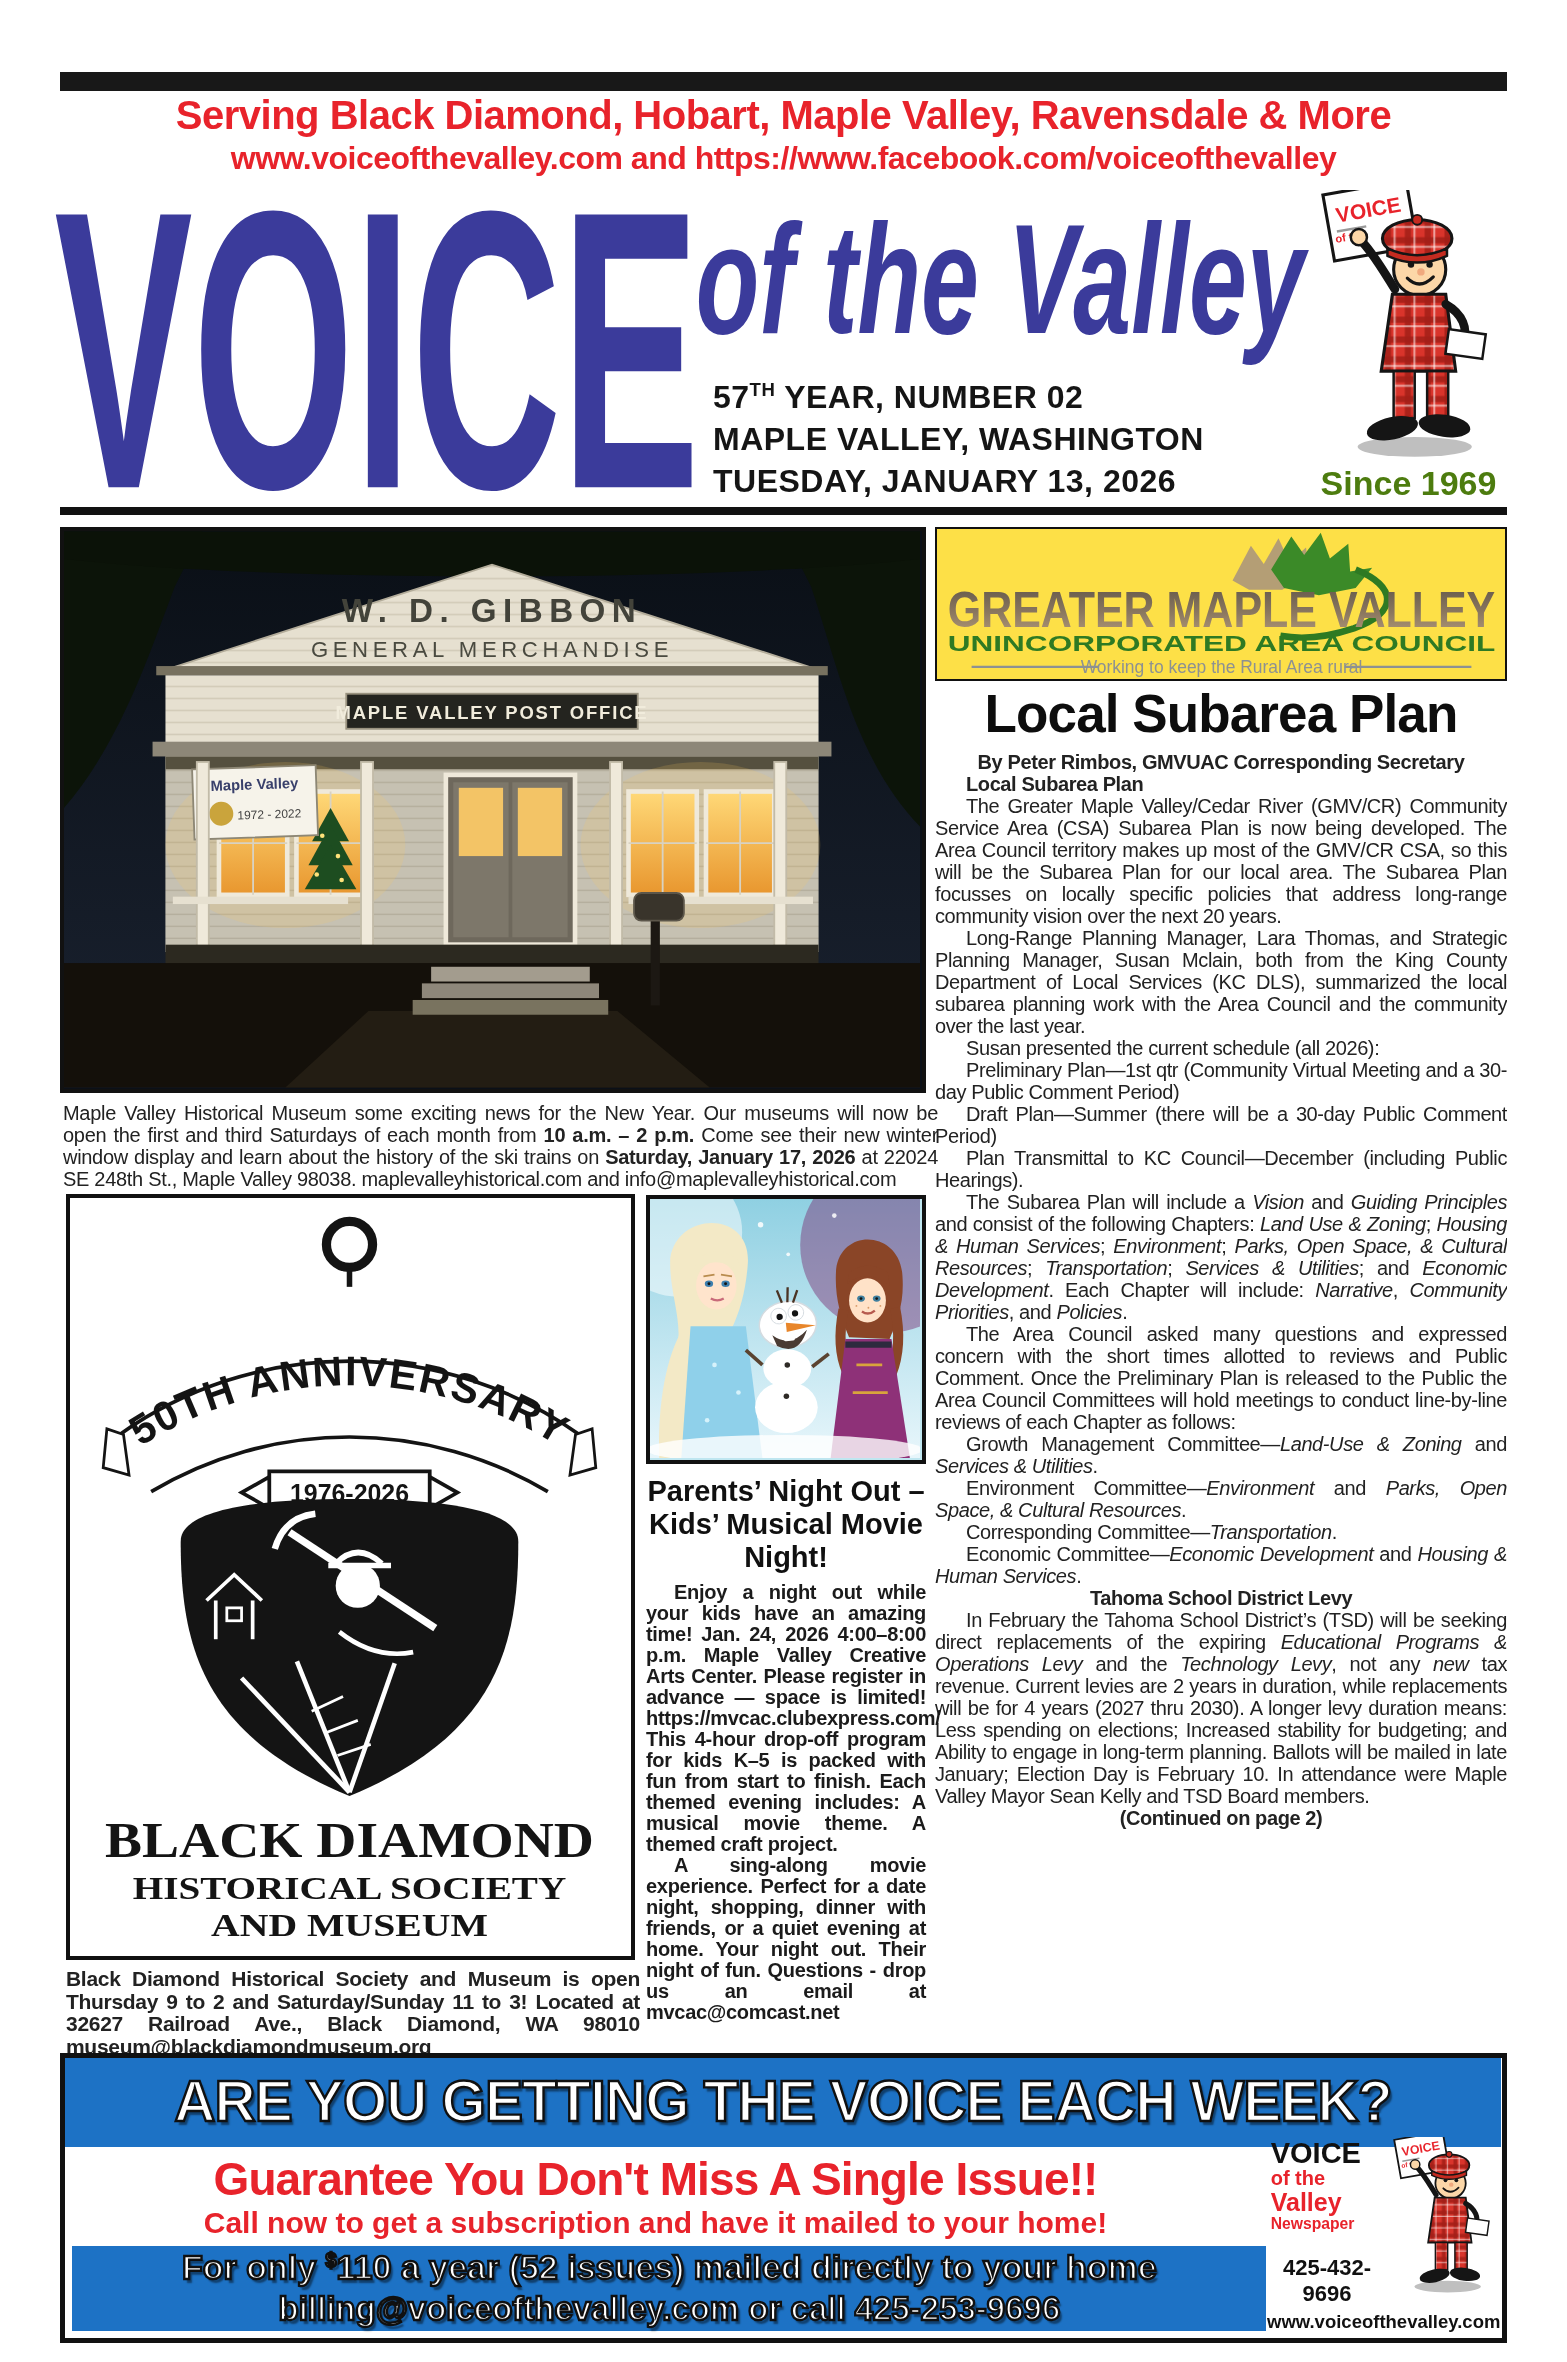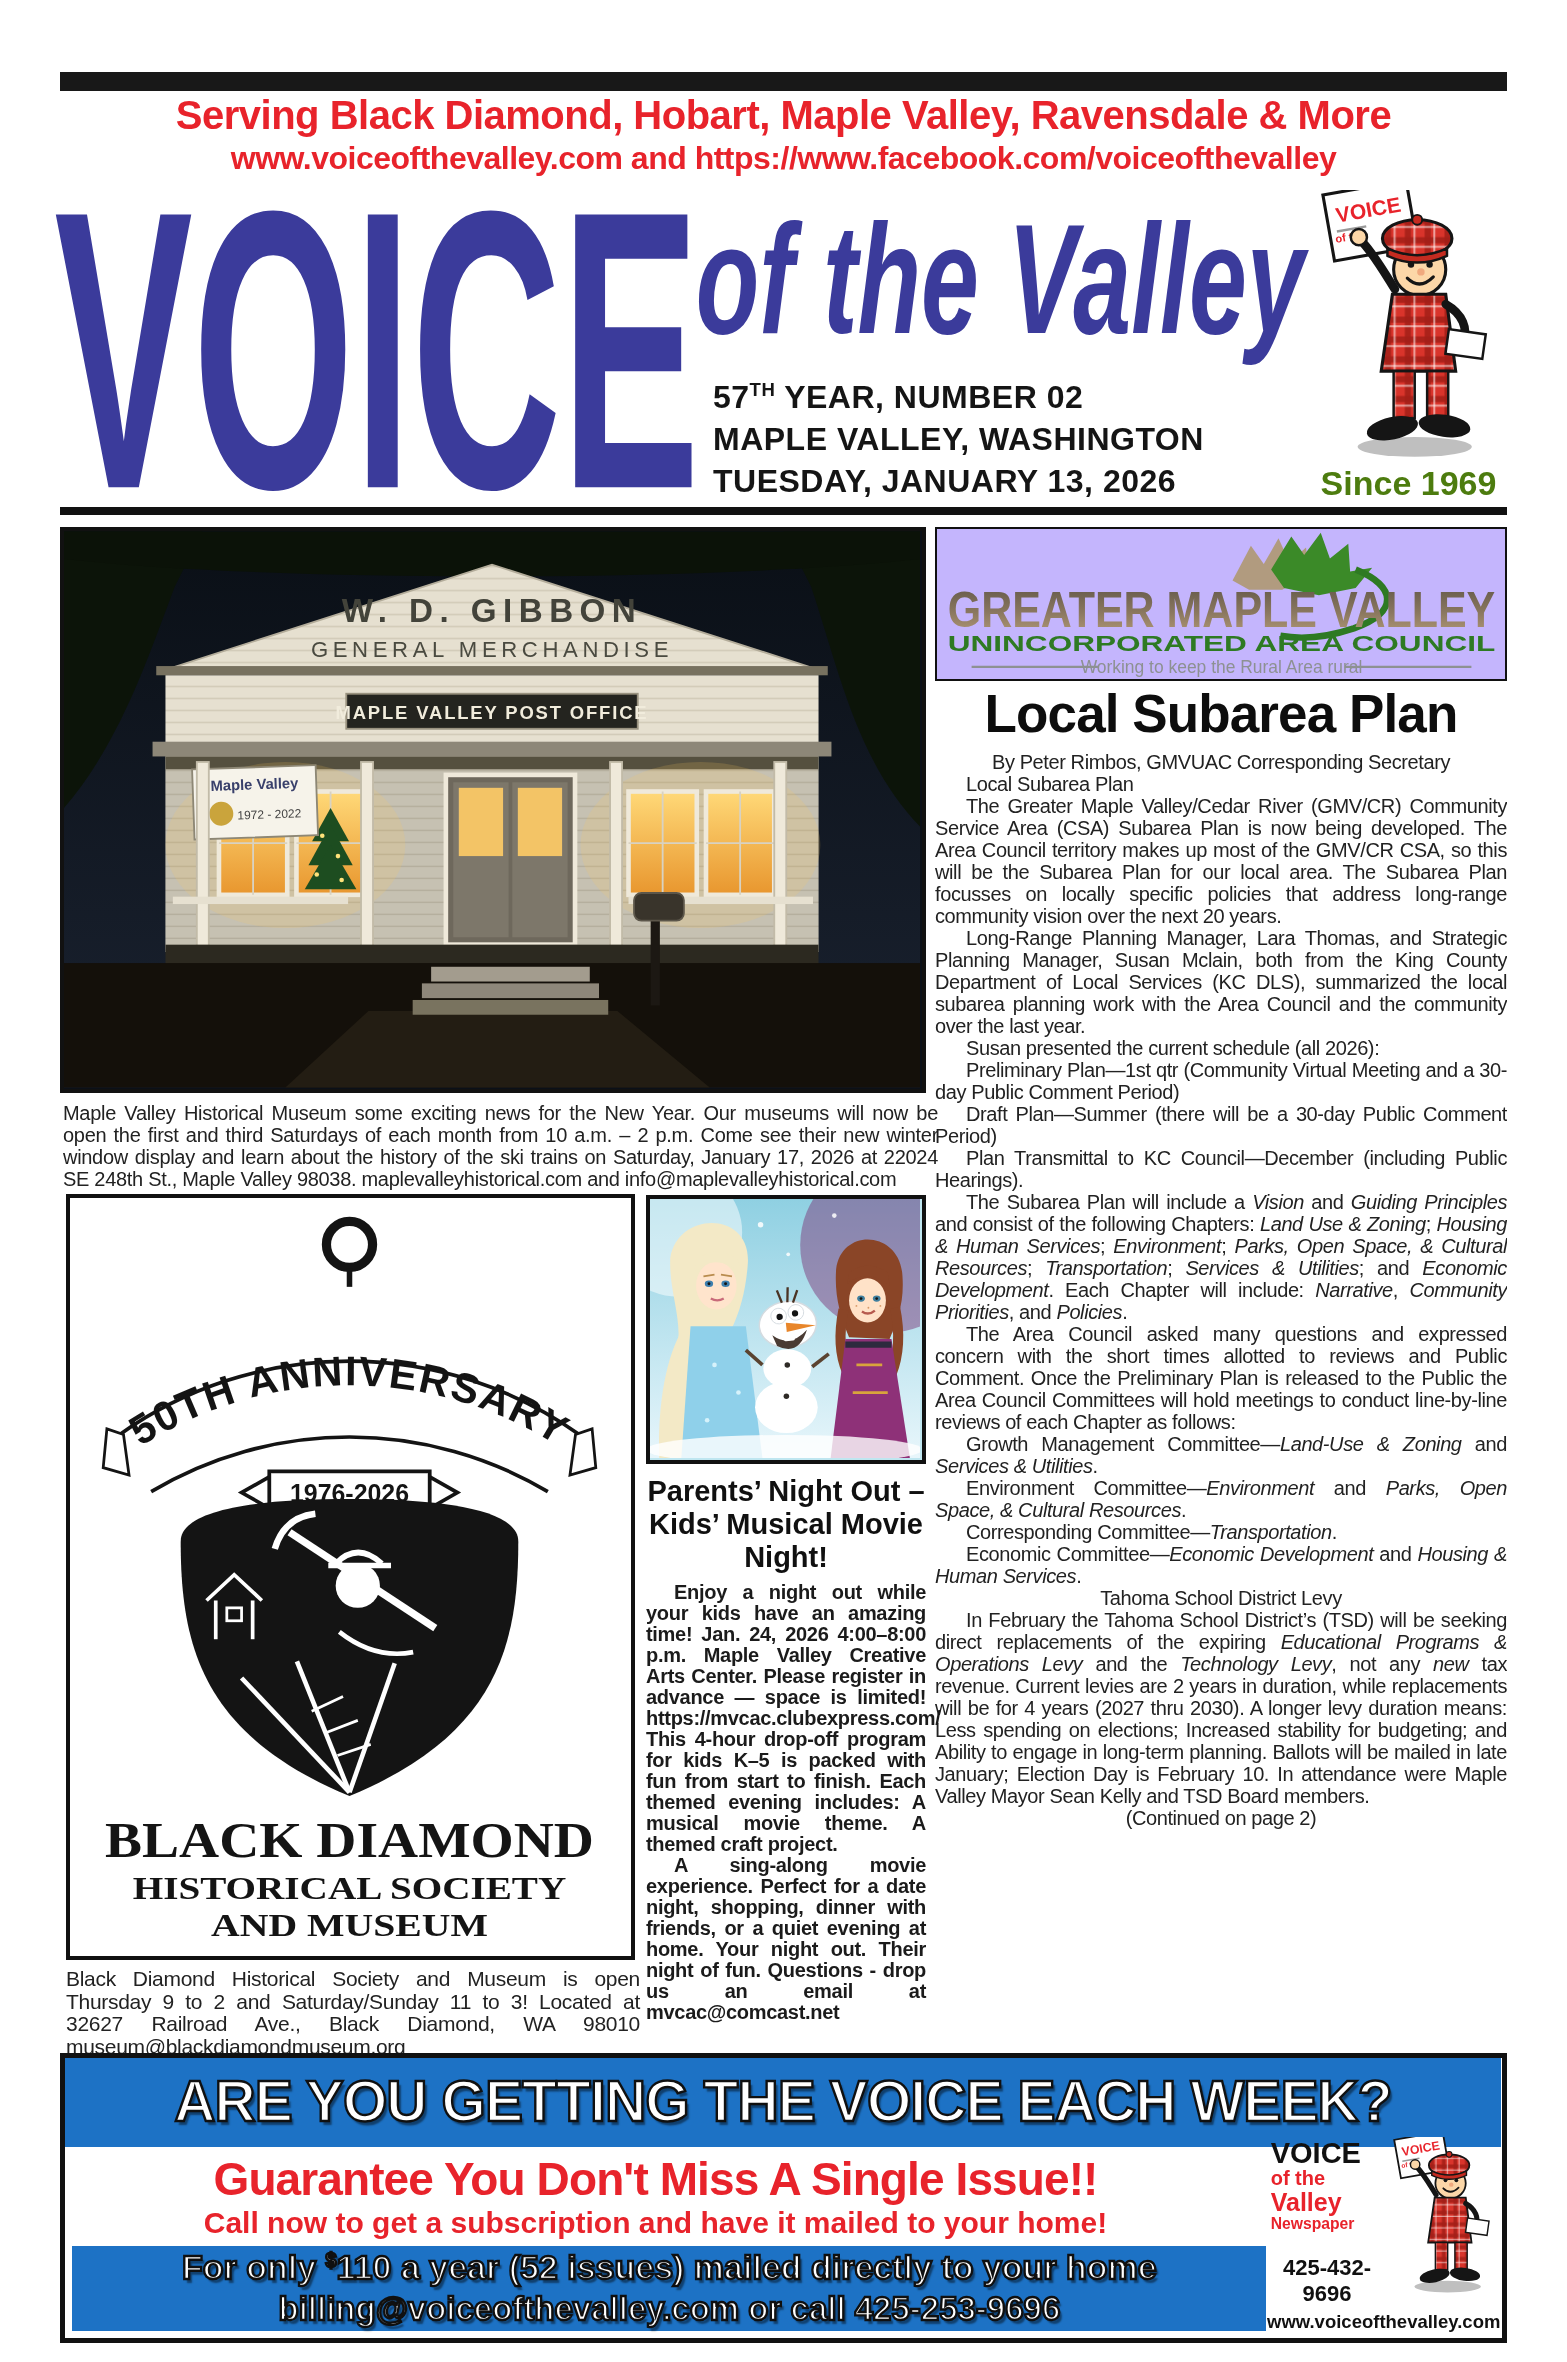--- a/index.html
+++ b/index.html
@@ -29,30 +29,30 @@
 
   
   .photo-box{left:60px;top:527px;width:866px;height:566px;border:4.6px solid #111;
              box-sizing:border-box;background:#0b1018;}
   .cap{font-size:20px;line-height:22px;letter-spacing:-0.3px;color:#222;}
   .cap p{margin:0;text-align:justify;}
   .photo-caption{left:63px;top:1102px;width:875px;}
 
   
   .right-col{left:935px;top:527px;width:572px;}
-  .gmv-box{width:572px;height:154px;border:2.8px solid #111;box-sizing:border-box;background:#c4b5fd;
+  .gmv-box{width:572px;height:154px;border:2.8px solid #111;box-sizing:border-box;background:#fde047;
            display:flex;align-items:center;justify-content:center;}
   .headline{margin-top:1.8px;width:572px;text-align:center;font-weight:bold;font-size:53px;
             letter-spacing:-0.9px;color:#0d0d0d;}
   .article{margin-top:7.4px;width:572px;height:1285px;overflow:hidden;
            font-size:20px;line-height:22px;letter-spacing:-0.4px;color:#222;}
   .article p{margin:0;text-indent:31px;text-align:justify;}
   .article p.c{text-align:center;text-indent:0;}
   .article p.ni{text-indent:0;}
-  span.bold{font-weight:normal;}
+  span.bold{font-weight:bold;}
   span.ital{font-style:italic;}
 
   
   .bd-box{left:66px;top:1194px;width:569px;height:766px;border:4.6px solid #111;
           box-sizing:border-box;background:#fff;}
   .bd-caption{left:66px;top:1968px;width:574px;}
   .bd-caption p{font-weight:bold;font-size:21px;line-height:22.6px;}
 
   
   .frozen-box{left:646px;top:1195px;width:280px;height:269px;border:4.6px solid #111;

